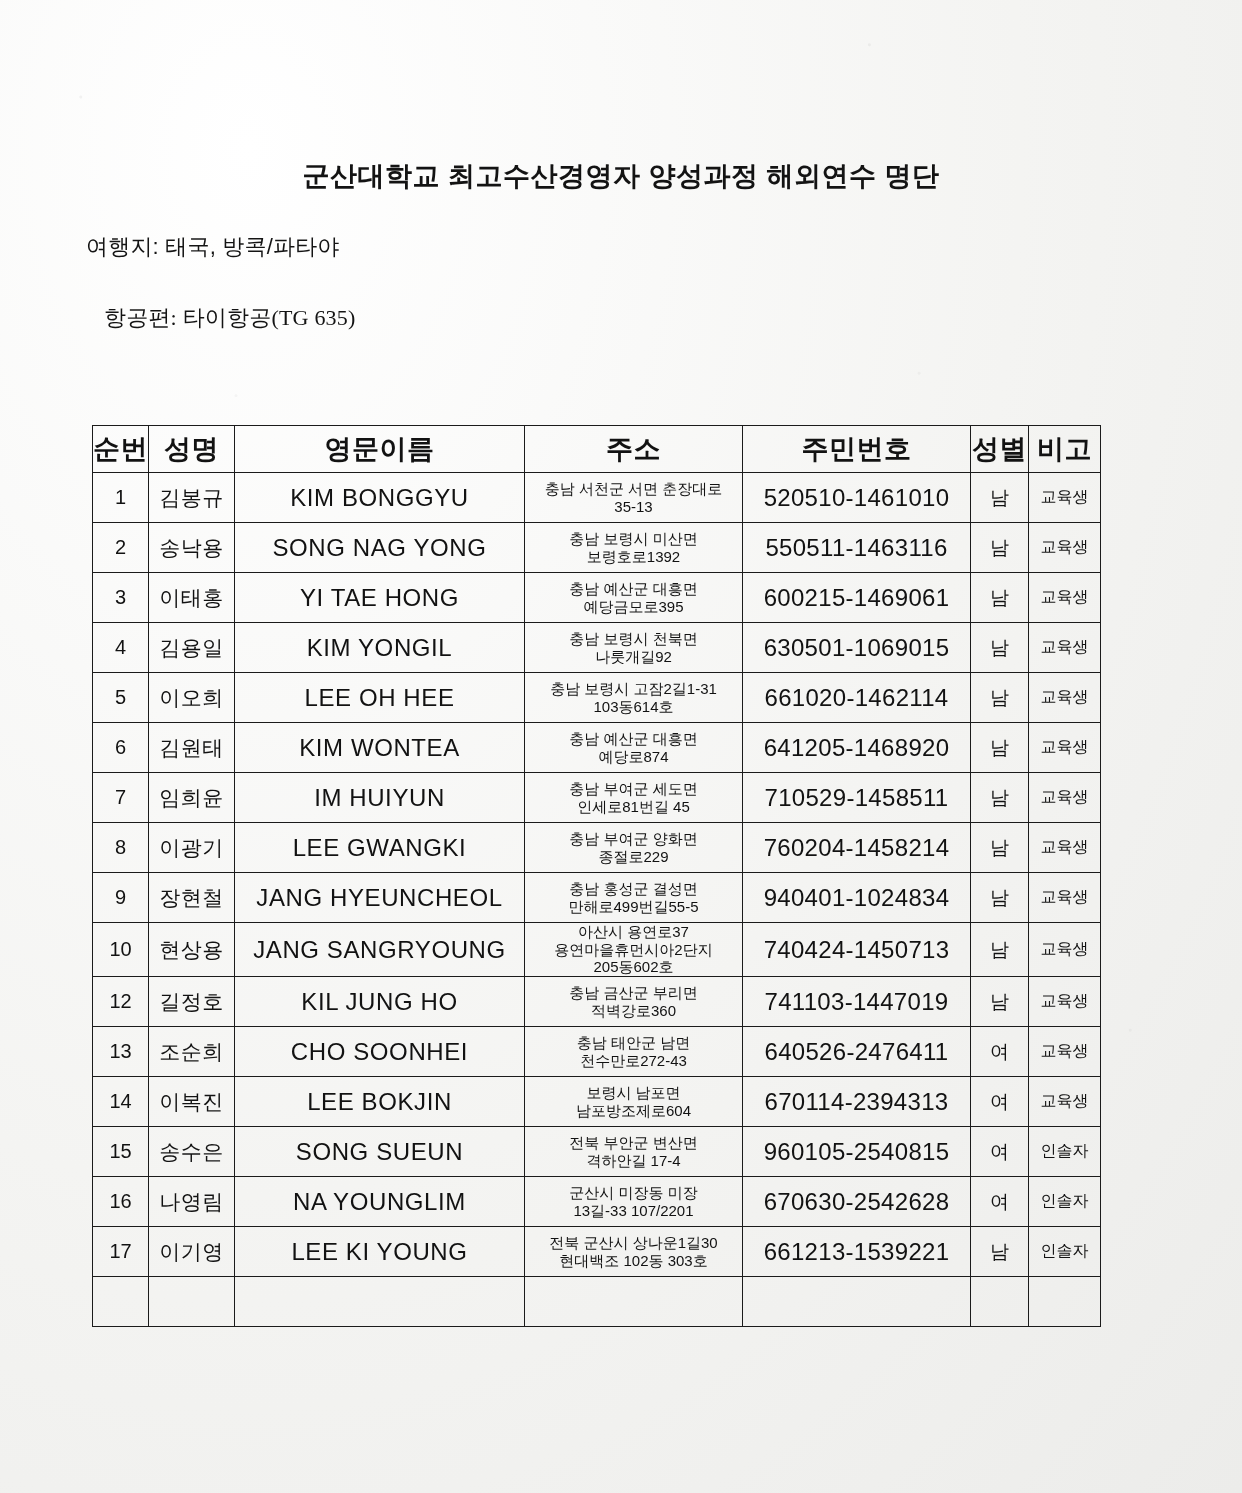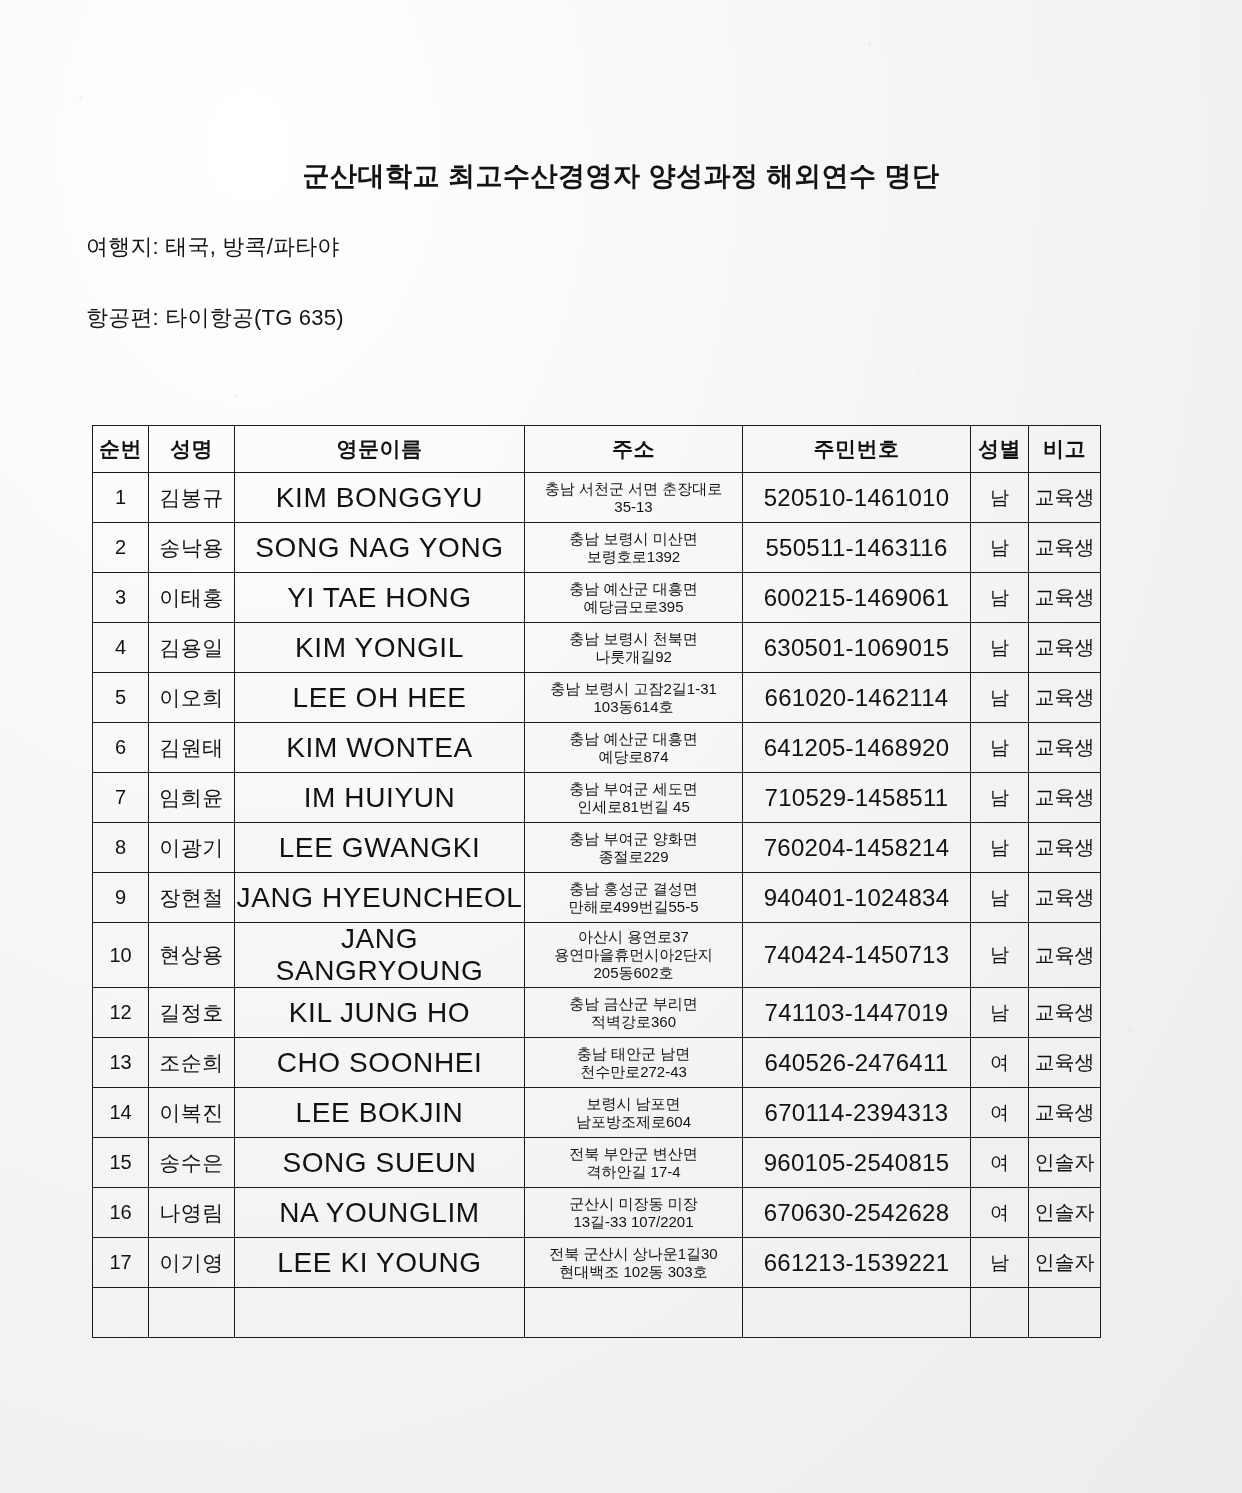--- a/index.html
+++ b/index.html
@@ -55,61 +55,61 @@
     color: #131313;
   }
   .meta {
     position: absolute;
     font-size: 22px;
     color: #141414;
     letter-spacing: 0.2px;
   }
   .meta .lbl { font-weight: normal; text-align: center; }
   .meta-dest { left: 86px; top: 232px; }
-  .meta-flight { left: 86px; top: 303px; }
+  .meta-flight { left: 104px; top: 303px; font-family: Liberation Serif, serif; }
 
   table.roster {
     position: absolute;
     left: 92px;
     top: 425px;
     width: 1008px;
     border-collapse: collapse;
     table-layout: fixed;
     background: transparent;
   }
   table.roster th,
   table.roster td {
     border: 1.6px solid #1b1b1b;
     padding: 0;
     vertical-align: middle;
     text-align: center;
     color: #121212;
   }
   table.roster thead th {
     height: 46px;
-    font-size: 21px;
+    font-size: 27px;
     font-weight: bold;
     letter-spacing: 0.5px;
   }
   .col-no    { width: 56px; }
   .col-name  { width: 86px; }
   .col-eng   { width: 290px; }
   .col-addr  { width: 218px; }
   .col-rrn   { width: 228px; }
   .col-sex   { width: 58px; }
   .col-note  { width: 72px; }
 
   table.roster tbody td { height: 49px; }
   .cell-no   { font-size: 20px; }
   .cell-name { font-size: 21px; letter-spacing: .5px; }
-  .cell-eng  { font-size: 28px; text-align: left; padding-left: 14px; letter-spacing: .6px; }
+  .cell-eng  { font-size: 24px; text-align: left; padding-left: 14px; letter-spacing: .6px; }
   .cell-addr { font-size: 15px; text-align: left; padding-left: 10px; line-height: 1.18; }
   .cell-rrn  { font-size: 24px; letter-spacing: .3px; }
   .cell-sex  { font-size: 19px; }
-  .cell-note { font-size: 20px; margin-left: 48px; }
+  .cell-note { font-size: 16px; margin-left: 48px; }
   .addr-line { display: block; white-space: nowrap; }
   tr.empty-row td { height: 42px; }
 </style>
 </head>
 <body>
 
 <div class="page">
   <div class="scan-noise"></div>
 
   <div class="doc">

